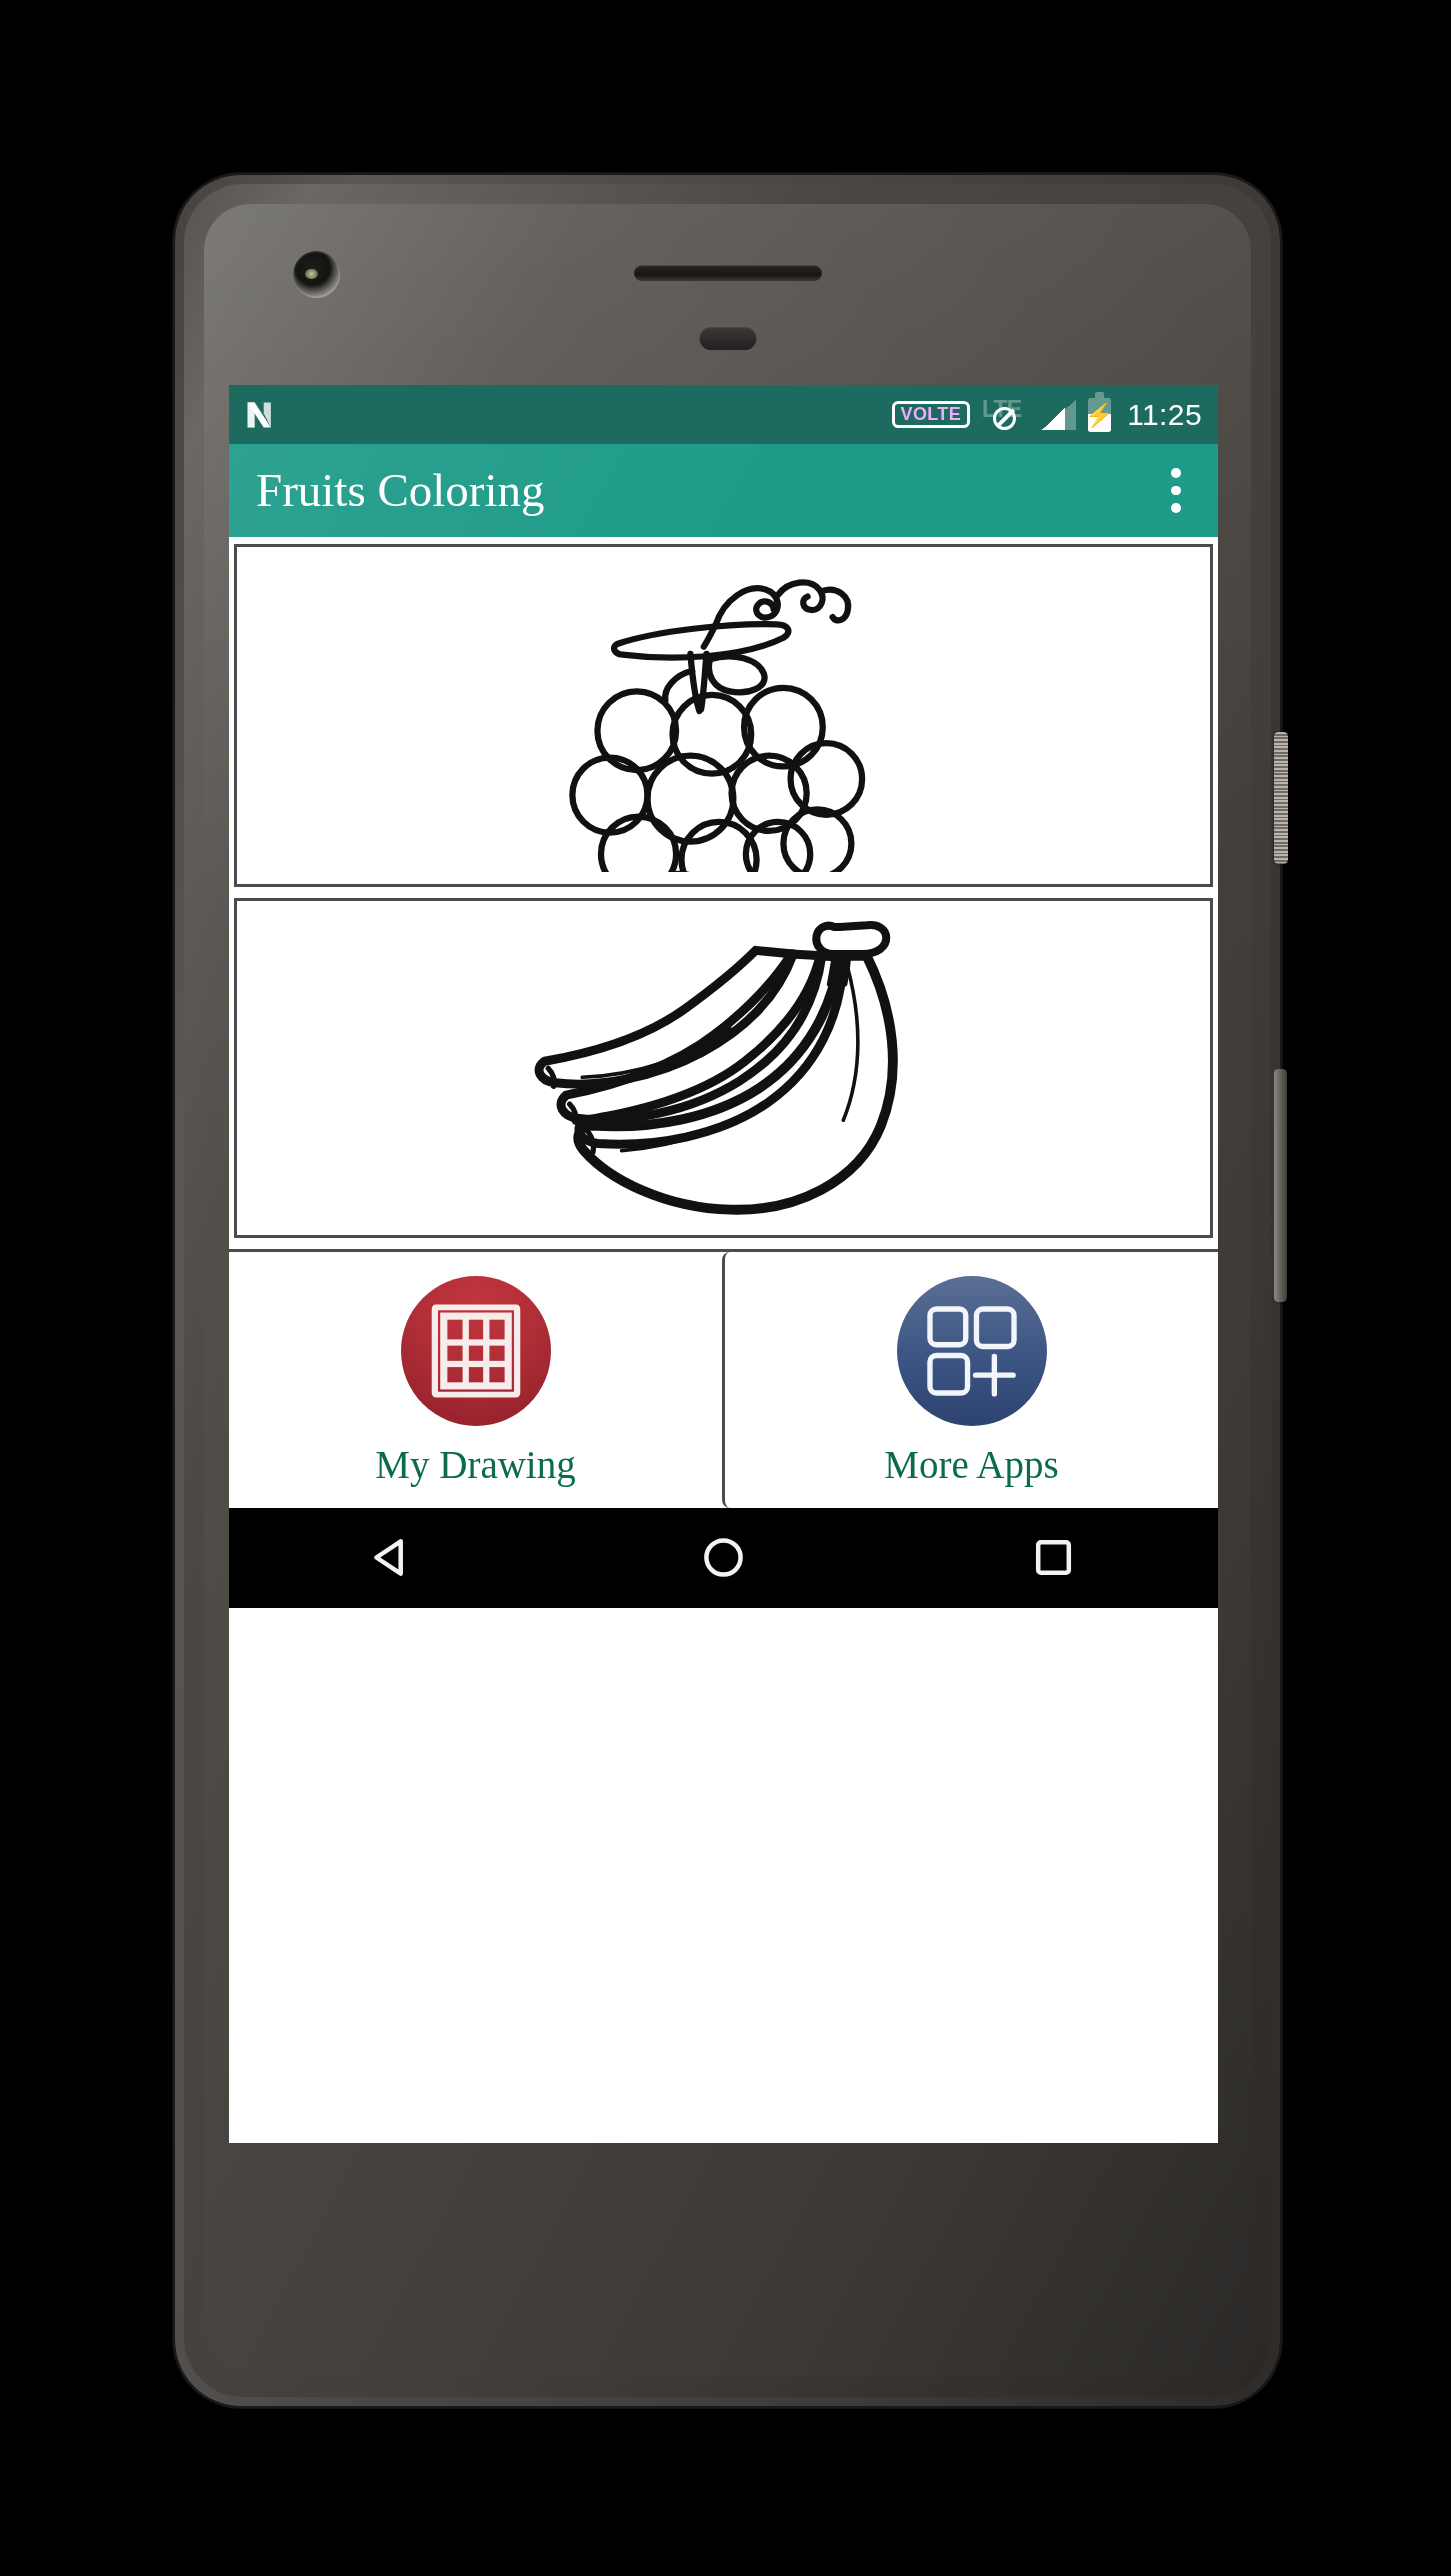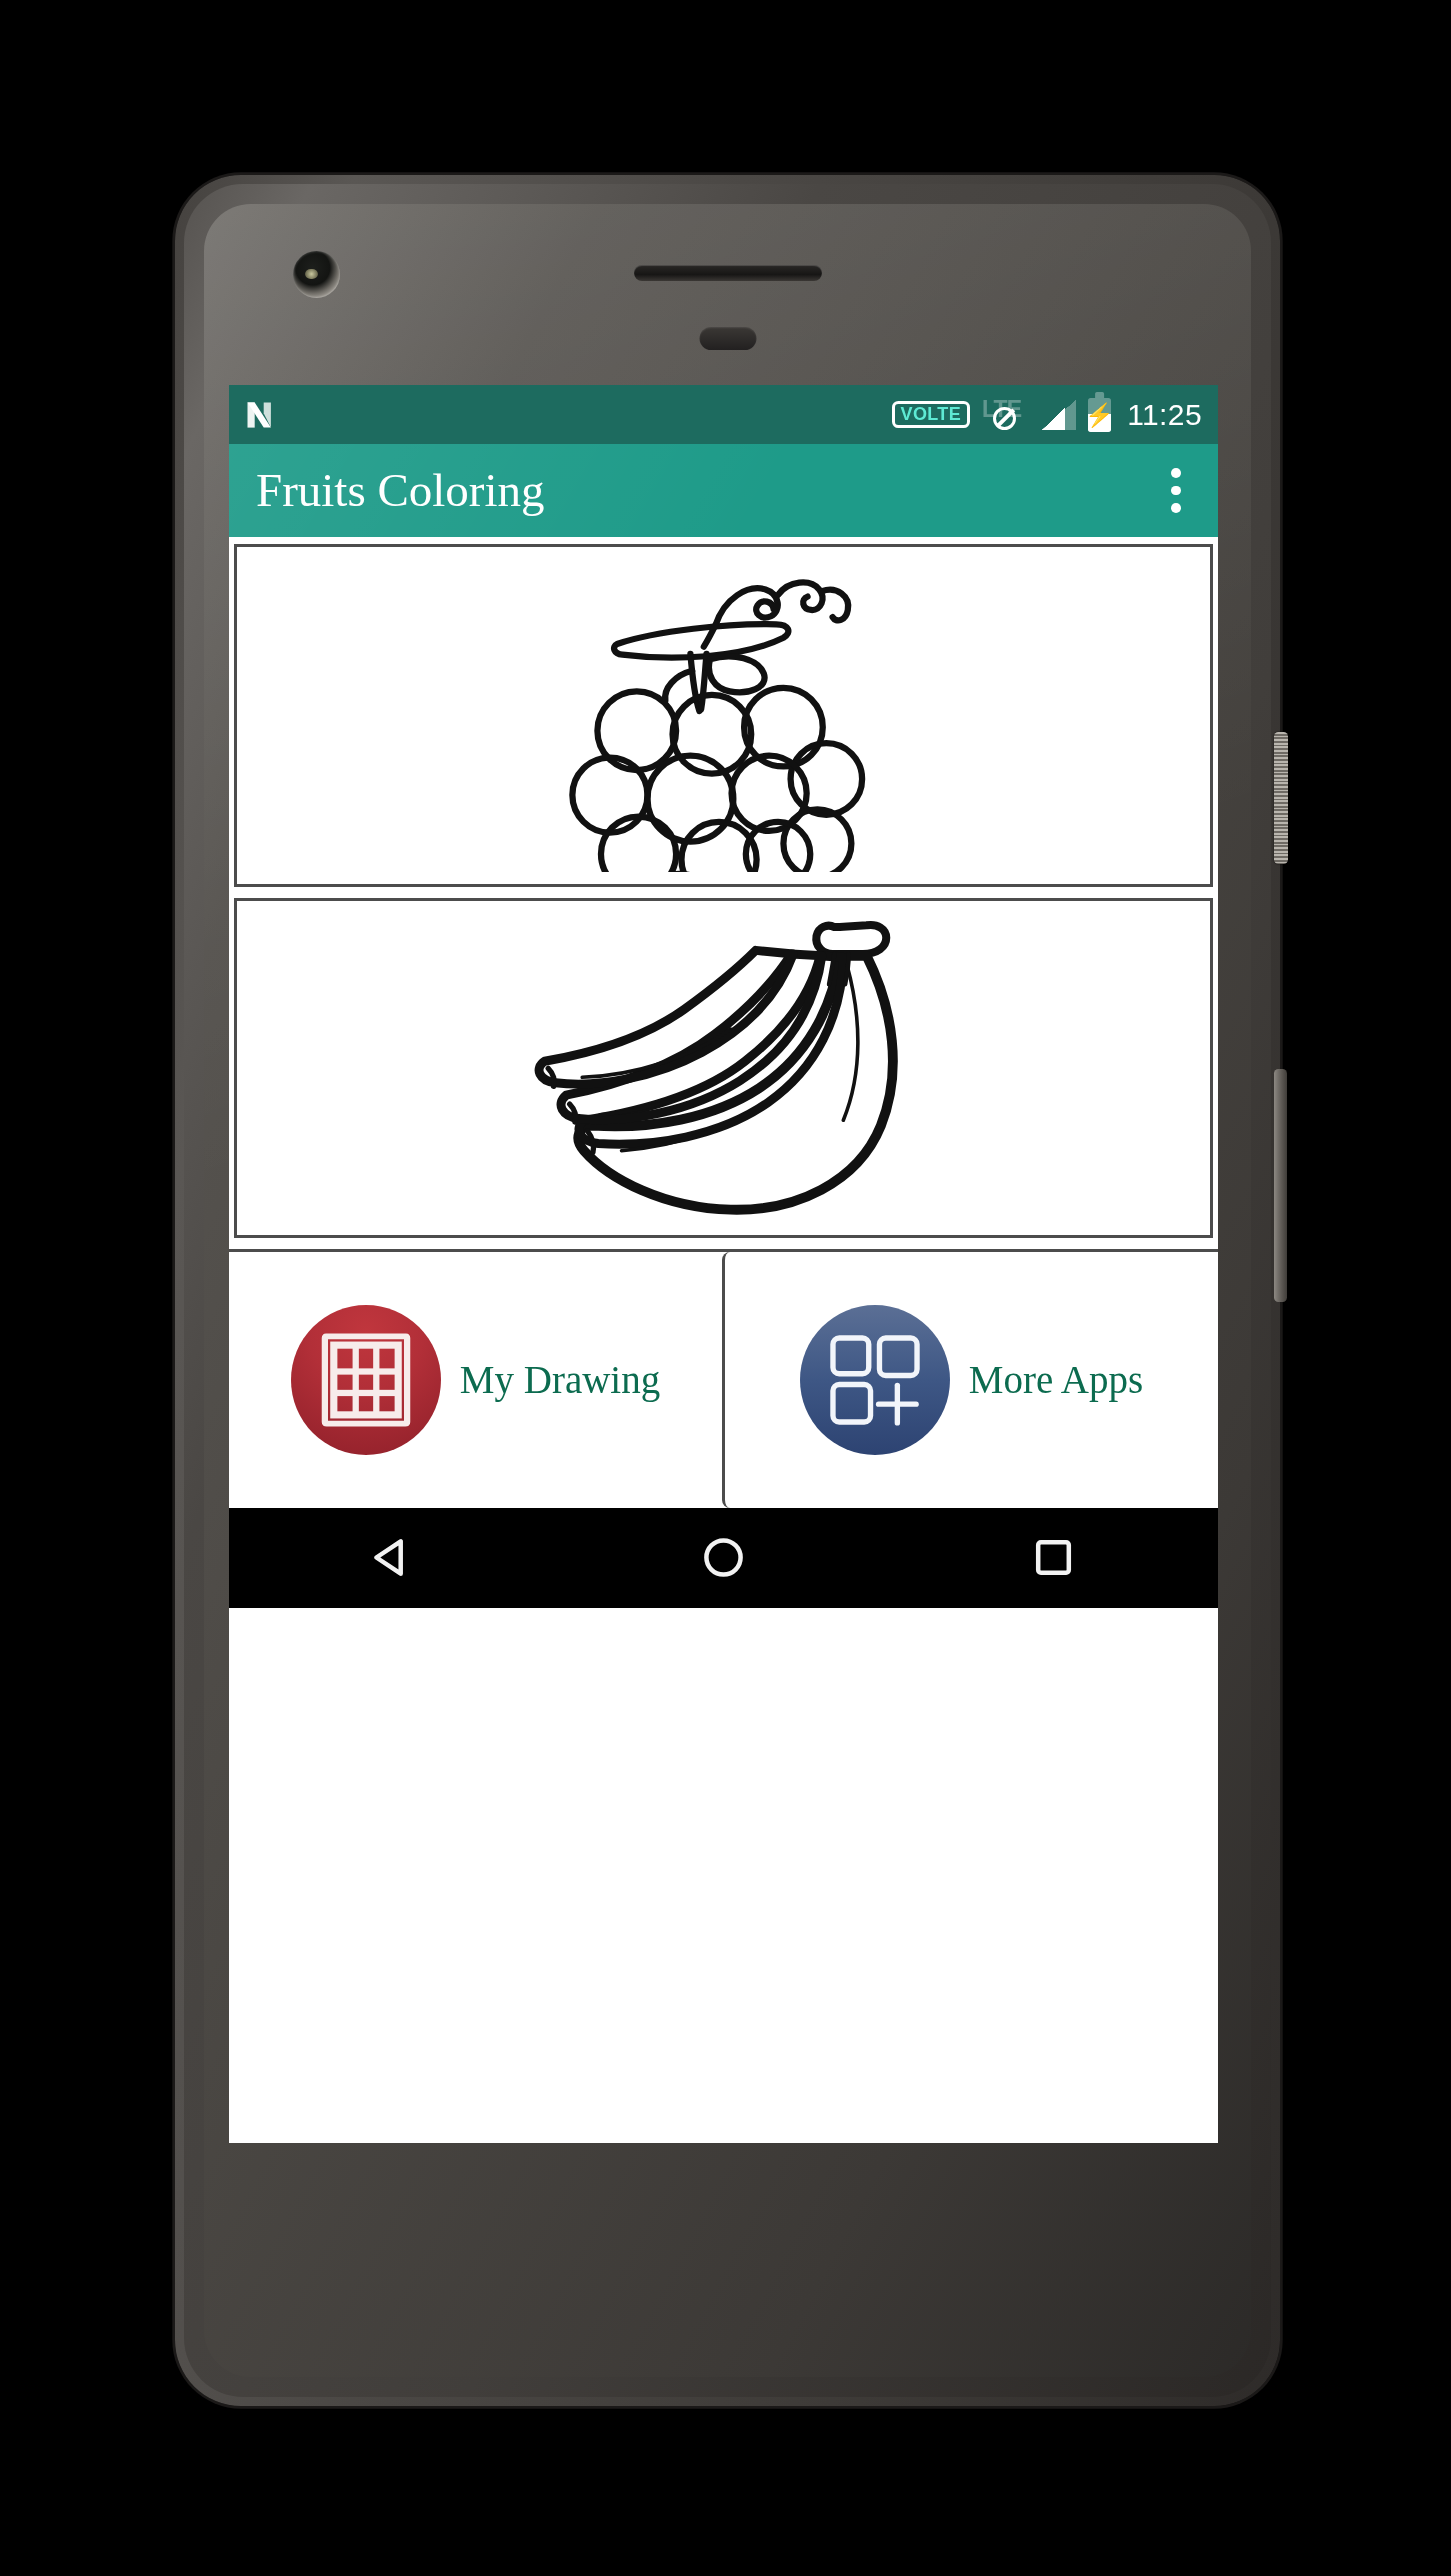--- a/index.html
+++ b/index.html
@@ -83,21 +83,21 @@
   
   .statusbar {
     height: 59px; background: #1d6b5f; color: #fff;
     display: flex; align-items: center; padding: 0 16px 0 14.3px;
   }
   .n-logo { width: 36px; height: 36px; position: relative; }
   .n-logo svg { display:block; }
   .sb-spacer { flex: 1; }
   .sb-icons { display: flex; align-items: center; gap: 12.5px; }
   .volte-badge {
-    border: 3.6px solid #fff; border-radius: 6.3px; color: #5eead4;
+    border: 3.6px solid #fff; border-radius: 6.3px; color: #f0abfc;
     font-size: 18px; font-weight: 700; letter-spacing: 0.4px;
     padding: 0.9px 5.4px 1.8px; line-height: 1;
     font-family: "Liberation Sans", sans-serif;
   }
   .lte-wrap { position: relative; width: 47px; height: 36px; }
   .lte-txt {
     position: absolute; left: 0; top: 1.8px; font-size: 23px; font-weight: 700;
     color: rgba(255,255,255,.30); line-height: 1; letter-spacing: -0.9px;
   }
   .no-data {
@@ -162,21 +162,21 @@
   }
   .card-grapes { height: 343px; }
   .card-banana { height: 340px; }
   .card svg { display:block; }
 
   
   .actions {
     display: flex; border-top: 3.6px solid #4c4c4c; height: 259px; background:#fff;
   }
   .action {
-    flex: 1; display: flex; flex-direction: row;
+    flex: 1; display: flex; flex-direction: column;
     align-items: center; justify-content: center; gap: 19px; cursor: pointer;
   }
   .action + .action { border-left: 3.6px solid #4c4c4c; border-radius: 8px; }
   .circle-icon { width: 150px; height: 150px; border-radius: 50%; position: relative; }
   .circle-red { background: radial-gradient(circle at 50% 18%, #c0363d 0%, #b22f38 40%, #8e1f29 100%); }
   .circle-blue { background: linear-gradient(180deg, #5b6f95 0%, #3e5785 50%, #2d4372 100%); }
   .circle-icon svg { position:absolute; left:50%; top:50%; transform:translate(-50%,-50%); }
   .action-label {
     font-family: "Liberation Serif", serif; font-size: 39px; color: #0c6b4f; line-height: 1;
   }

